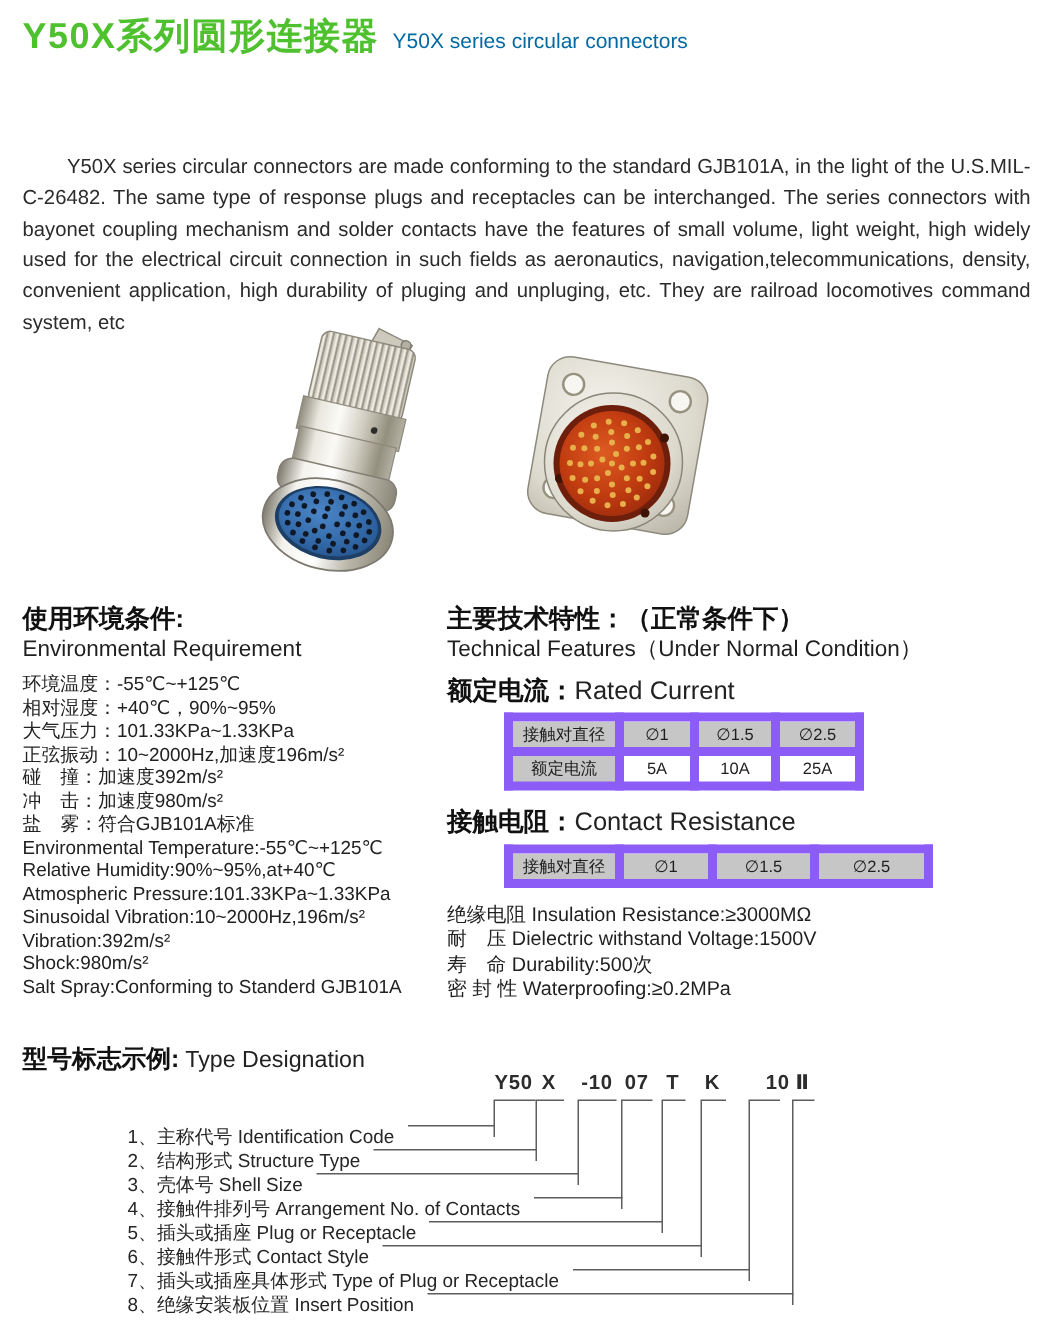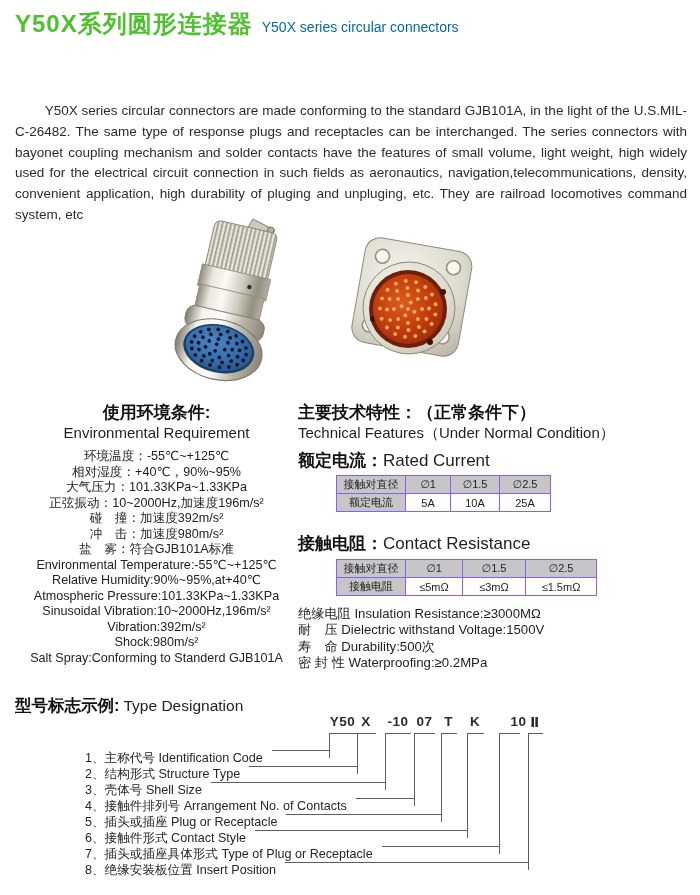--- a/index.html
+++ b/index.html
@@ -15,31 +15,31 @@
   .intro{position:absolute;left:15px;width:672px;text-align:justify;margin:0;}
   #intro-cn{top:40px;font-size:14px;line-height:19.5px;text-indent:2em;color:#272727;}
   #intro-en{top:101px;font-size:13.5px;line-height:20.8px;text-indent:2.2em;color:#2b2b2b;}
 
   
   #fig-plug{position:absolute;left:146px;top:212px;}
   #fig-recep{position:absolute;left:342px;top:234px;}
 
   
   .sec{position:absolute;}
-  #env-sec{left:15px;top:402px;width:283px;text-align:center;}
+  #env-sec{left:15px;top:402px;width:283px;}
   #tech-sec{left:298px;top:402px;width:400px;}
   .sec-cn{font-size:17px;font-weight:bold;color:#111;margin:0;line-height:21px;}
   .sec-en{font-size:15px;color:#1f1f1f;margin:1px 0 7px 0;line-height:18px;}
   .env-line{font-size:12.6px;line-height:15.5px;white-space:nowrap;color:#222;}
 
   .t-label{margin:5px 0 3px 0;font-size:17px;white-space:nowrap;}
   .t-label .cn{font-weight:bold;color:#111;}
   .t-label .en{color:#222;}
   table.spec{border-collapse:collapse;margin-left:38px;table-layout:fixed;}
-  table.spec th,table.spec td{border:1px solid #8b5cf6;font-size:11px;font-weight:400;
+  table.spec th,table.spec td{border:6px solid #8b5cf6;font-size:11px;font-weight:400;
       text-align:center;height:17px;padding:0 3px;color:#1e1e1e;overflow:hidden;white-space:nowrap;}
   table.spec .hd{background:#c6c6c6;}
   #t1 .c0{width:62px}#t1 .c1{width:38px}#t1 .c2{width:42px}#t1 .c3{width:44px}
   #t2 .c0{width:62px}#t2 .c1{width:50px}#t2 .c2{width:56px}#t2 .c3{width:64px}
   .t-lines{margin-top:10px;}
   .t-lines div{font-size:13.2px;line-height:16.4px;white-space:nowrap;color:#1f1f1f;}
 
   
   #ds-hdr{position:absolute;left:15px;top:695px;white-space:nowrap;}
   #ds-hdr .cn{font-size:16.5px;font-weight:bold;color:#111;}
@@ -271,37 +271,31 @@
       </tr>
       <tr>
         <td class="hd c0">额定电流</td>
         <td class="c1">5A</td>
         <td class="c2">10A</td>
         <td class="c3">25A</td>
       </tr>
     </tbody>
       </table>
 
-    <div class="t-label" style="margin-top:20px">
+    <div class="t-label" style="margin-top:9px">
       <span class="cn">接触电阻：</span><span class="en">Contact Resistance</span>
     </div>
     <table id="t2" class="spec" style="margin-top:4px">
       <tbody>
           <tr>
         <th class="hd c0">接触对直径</th>
         <th class="hd c1">∅1</th>
         <th class="hd c2">∅1.5</th>
         <th class="hd c3">∅2.5</th>
       </tr>
-      <tr>
-        <td class="hd c0">接触电阻</td>
-        <td class="c1">≤5mΩ</td>
-        <td class="c2">≤3mΩ</td>
-        <td class="c3">≤1.5mΩ</td>
-      </tr>
     </tbody>
       </table>
 
     <div class="t-lines">
       <div>绝缘电阻 Insulation Resistance:≥3000MΩ</div>
       <div>耐　压 Dielectric withstand Voltage:1500V</div>
       <div>寿　命 Durability:500次</div>
       <div>密 封 性 Waterproofing:≥0.2MPa</div>
     </div>
   </div>

